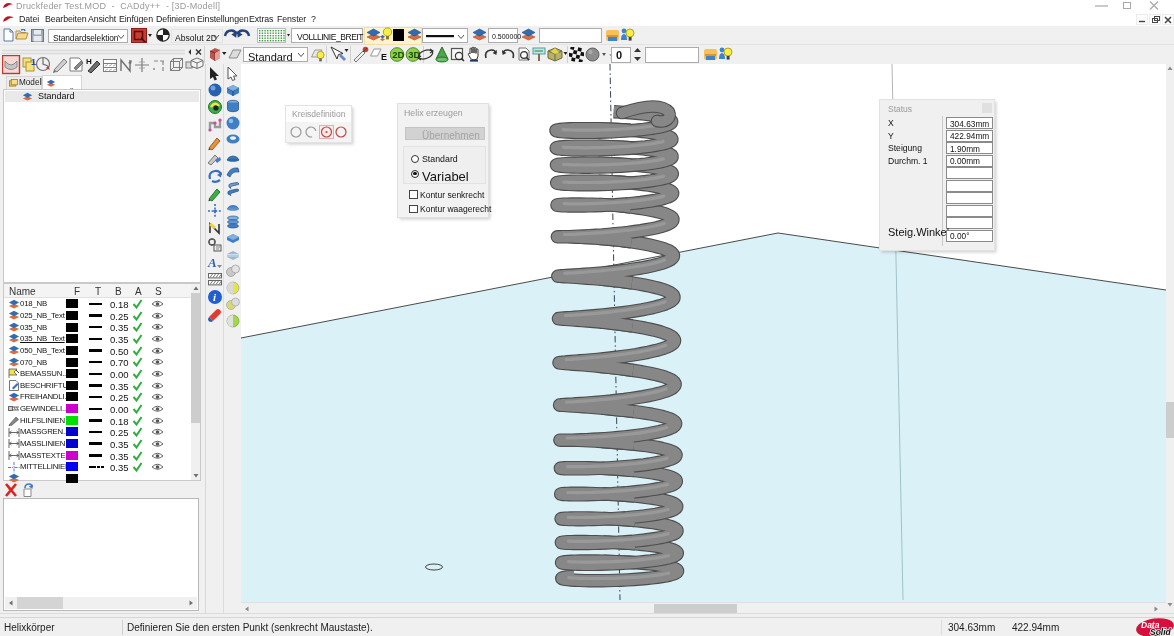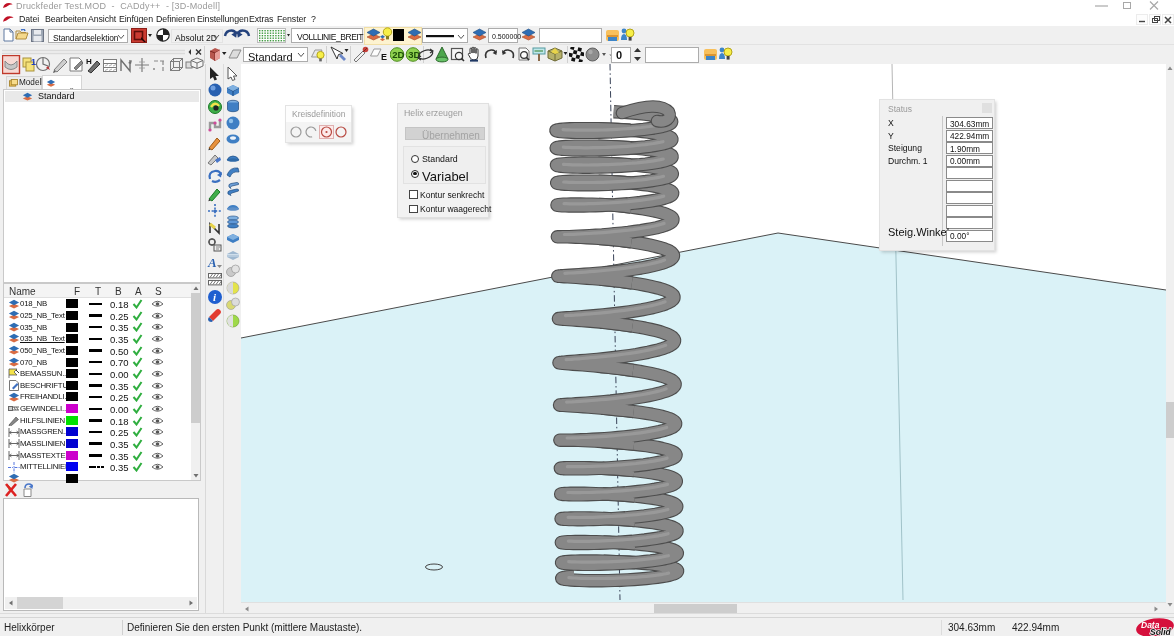--- a/index.html
+++ b/index.html
@@ -968,20 +968,20 @@
  <div class="ab" style="left:413px;top:1px;width:83px;height:9px;background:#cdcdcd;"></div>
  <svg class="ab" style="left:913px;top:3px" width="5" height="6" viewBox="0 0 5 6">
       <path d="M0.5 0.5 L4 3 L0.5 5.5Z" fill="#8a8a8a"></path>
     </svg>
 </div>
 <div class="ab" style="left:0;top:613px;width:1174px;height:4px;background:#f0f0f0;border-top:1px solid #dcdcdc;box-sizing:border-box;"></div>
 <div class="ab" style="left:0;top:617px;width:1174px;height:19px;background:#f0f0f0;border-top:1px solid #d5d5d5;box-sizing:border-box;padding-left:32px;">
  <span class="ab" style="left:4px;top:4px;font-size:10px;color:#222;">Helixkörper</span>
  <div class="ab" style="left:122px;top:2px;width:1px;height:15px;background:#d0d0d0;"></div>
     <div class="ab" style="left:941px;top:2px;width:1px;height:15px;background:#dcdcdc;"></div>
- <span class="ab" style="left:127px;top:4px;font-size:10px;color:#222;">Definieren Sie den ersten Punkt (mittlere Maustaste).</span>
+ <span class="ab" style="left:127px;top:4px;font-size:10px;color:#222;">Definieren Sie den ersten Punkt (senkrecht Maustaste).</span>
  <span class="ab" style="left:948px;top:4px;font-size:10px;color:#222;">304.63mm</span>
  <span class="ab" style="left:1012px;top:4px;font-size:10px;color:#222;">422.94mm</span>
  <svg class="ab" style="left:1134px;top:0px" width="40" height="19" viewBox="0 0 40 19">
   <ellipse cx="21" cy="9.5" rx="19" ry="9" fill="#d5103c" transform="rotate(-8 21 9.5)"></ellipse>
   <text x="7" y="10" font-size="8.5" font-weight="bold" font-style="italic" fill="#fff" font-family="Liberation Sans">Data</text>
   <text x="16" y="17" font-size="8.5" font-weight="bold" font-style="italic" fill="#111" stroke="#f2f2f2" stroke-width="1.6" paint-order="stroke" font-family="Liberation Sans">Solid</text>
  </svg>
 </div>
 </body></html>

